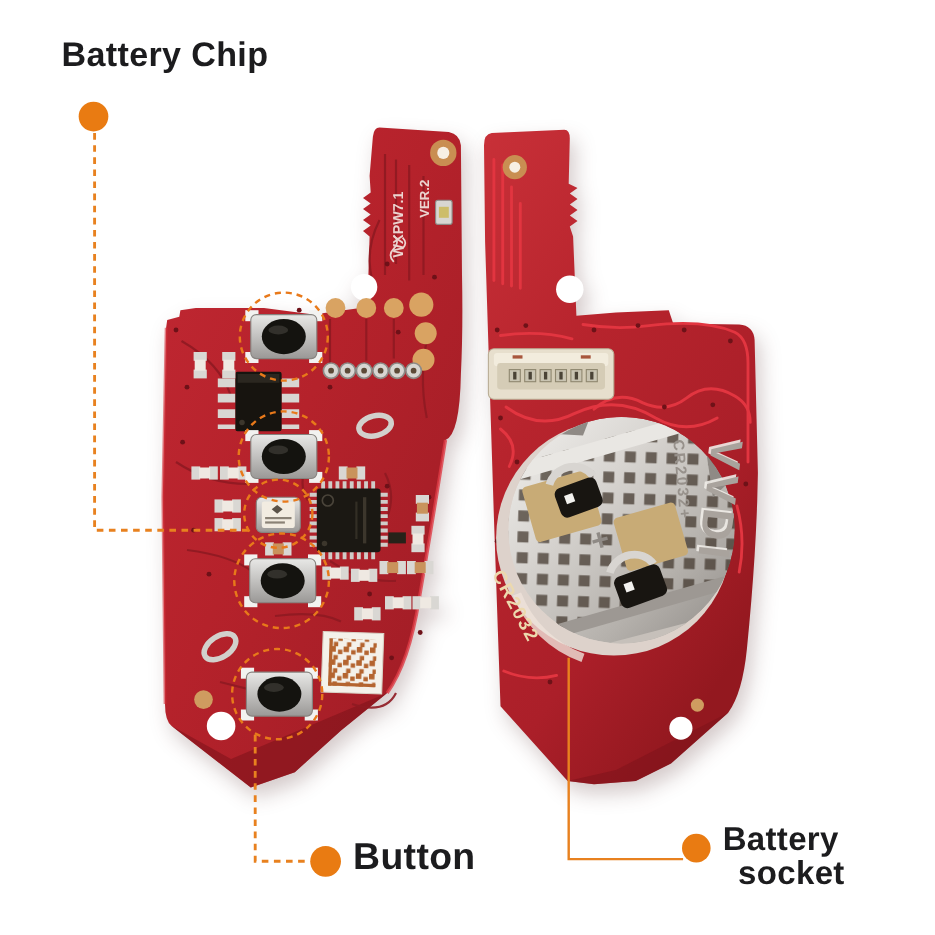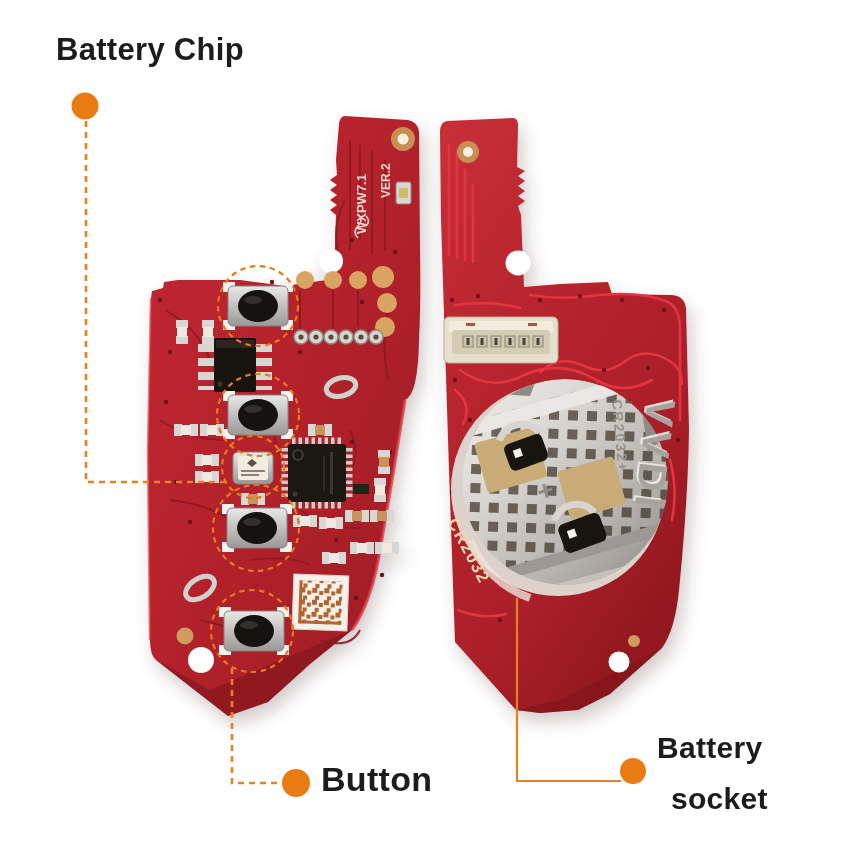--- a/index.html
+++ b/index.html
@@ -3,22 +3,22 @@
 <meta charset="utf-8">
 <style>
   html,body{margin:0;padding:0;background:#ffffff;}
   #stage{position:relative;width:850px;height:850px;background:#ffffff;overflow:hidden;
          font-family:"Liberation Sans",sans-serif;}
   #stage svg{position:absolute;left:0;top:0;}
   .pcb{filter:drop-shadow(5px 9px 9px rgba(60,15,15,.22));}
   .lbl{position:absolute;font-weight:700;color:#1c1c1e;line-height:1.04;letter-spacing:.3px;}
   .lbl-control{left:56px;top:34px;font-size:31px;}
   .lbl-button{left:321px;top:762px;font-size:34px;}
-  .lbl-batt{left:657px;top:732px;font-size:30px;}
-  .lbl-batt .l2{display:block;padding-left:14px;margin-top:20px;}
+  .lbl-batt{left:657px;top:748px;font-size:30px;}
+  .lbl-batt .l2{display:block;padding-left:14px;}
 </style>
 </head>
 <body>
 
 <div id="stage">
 
 <svg width="850" height="850" viewBox="0 0 850 850">
   <defs>
     <linearGradient id="lred" x1="0" y1="0" x2="1" y2="1">
       <stop offset="0" stop-color="#c22833"></stop>

